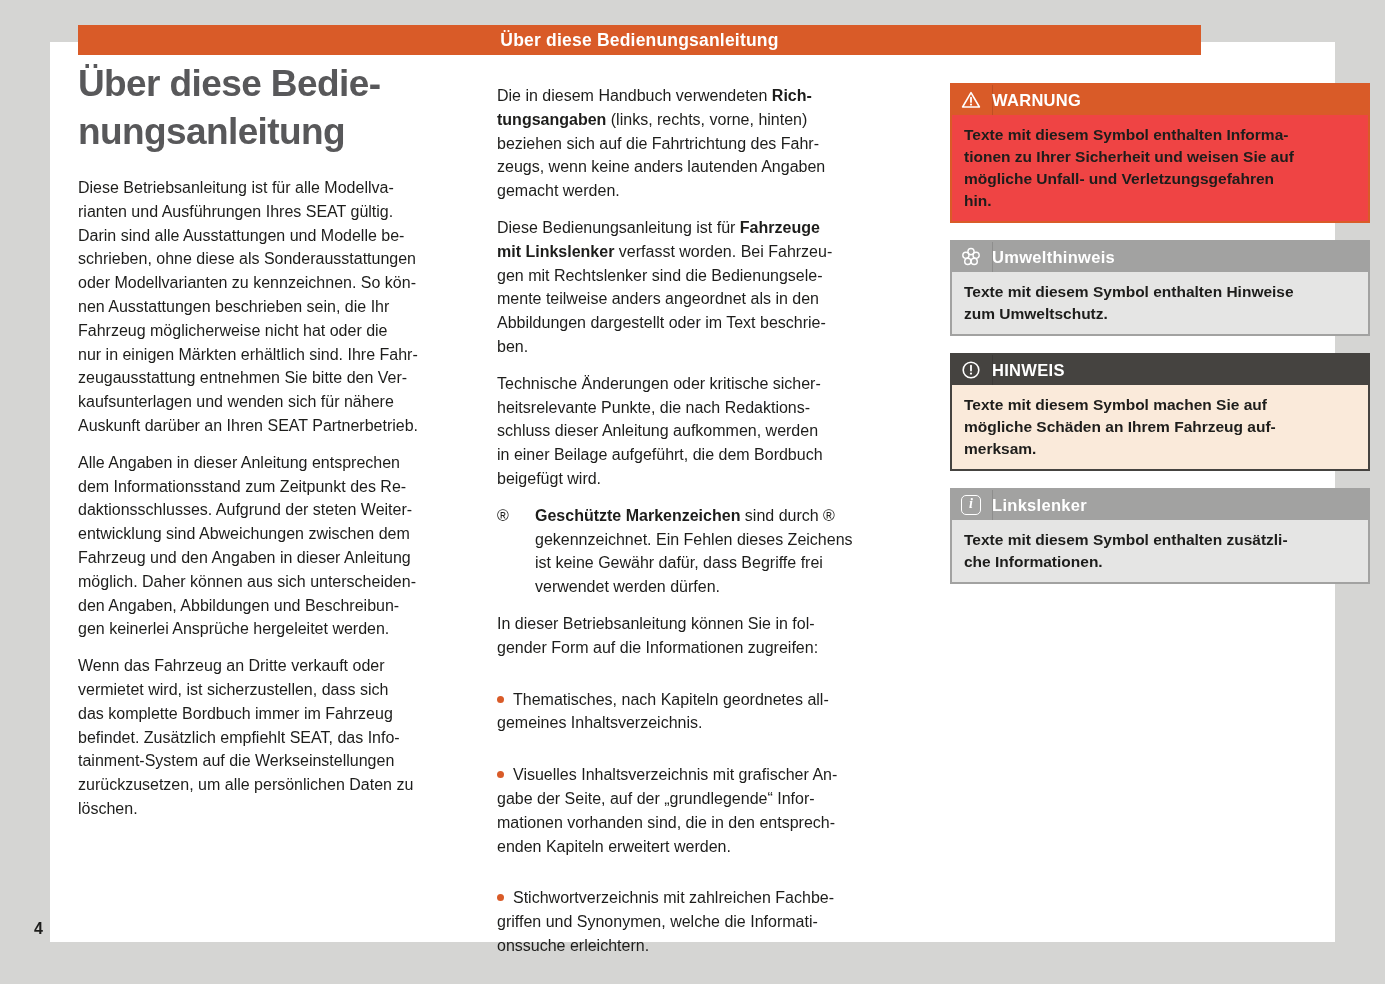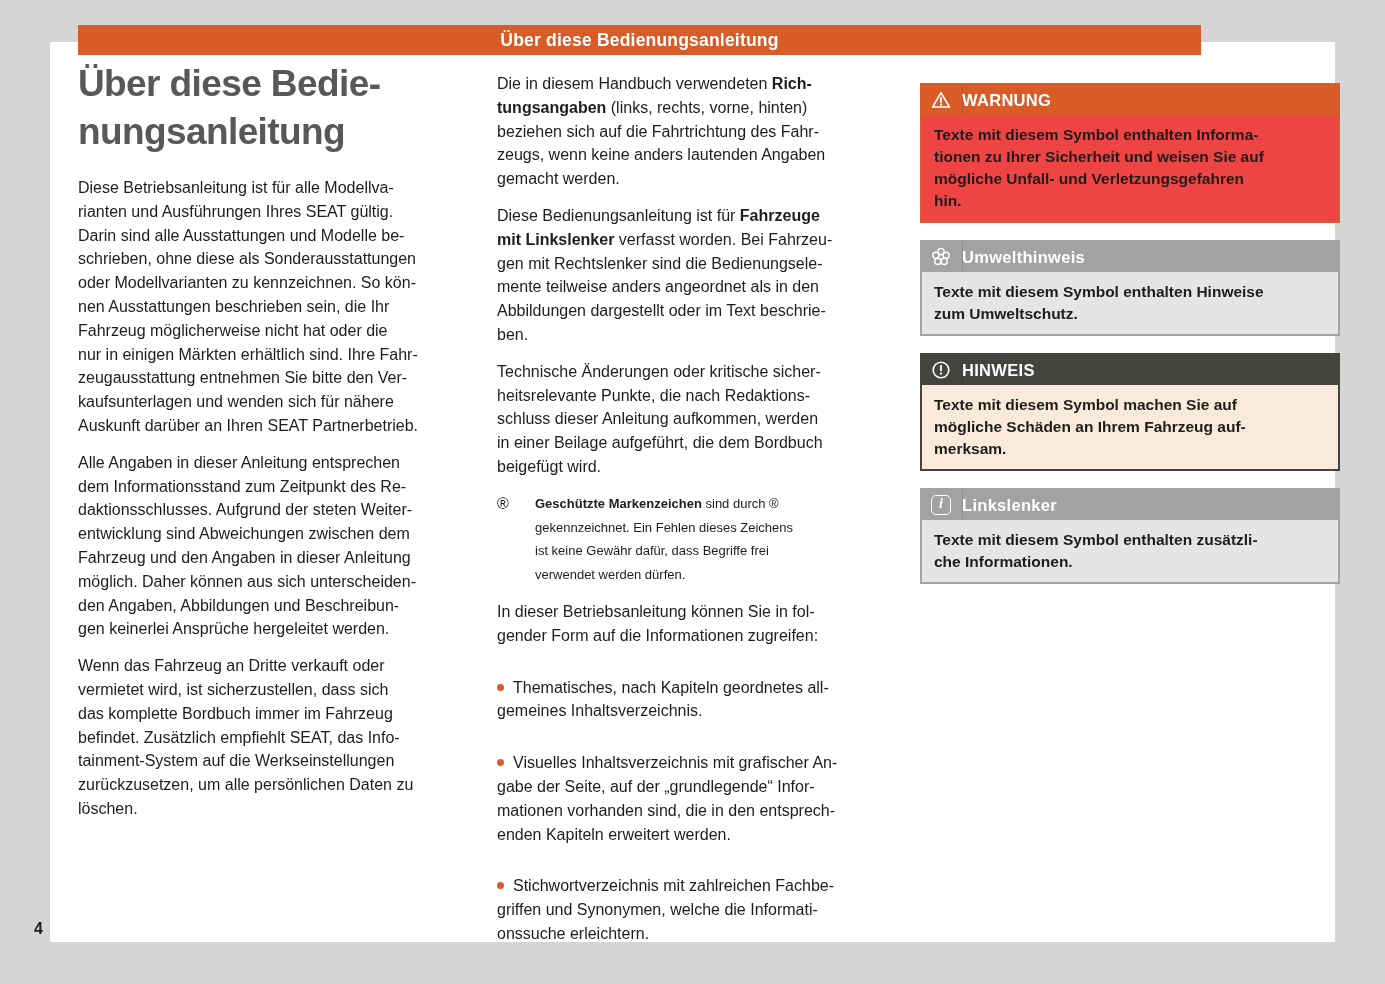--- a/index.html
+++ b/index.html
@@ -15,37 +15,37 @@
     background:#ffffff;
   }
   .topbar {
     position:absolute; left:28px; top:-17px; width:1123px; height:30px;
     background:#d95b28; color:#ffffff;
     display:flex; align-items:center; justify-content:center;
     font-size:17.5px; font-weight:bold; letter-spacing:.2px;
   }
   .col { position:absolute; color:#1d1d1b; }
   .col1 { left:28px;  top:18px; width:396px; }
-  .col2 { left:447px; top:30px; width:392px; }
-  .col3 { left:870px; top:41px; width:420px; }
+  .col2 { left:447px; top:42px; width:392px; }
+  .col3 { left:900px; top:41px; width:420px; }
 
   .page-title {
     font-size:37px; line-height:48px; font-weight:bold;
     color:#58585a; letter-spacing:-0.6px;
   }
   .para {
     font-size:16px; line-height:23.8px; white-space:pre-line;
     margin-top:13px;
   }
   .col1 .para.first { margin-top:20px; }
   .col2 .para.first { margin-top:0; }
 
   .tm-item { display:flex; margin-top:13px; }
   .tm-marker { flex:0 0 38px; font-size:16px; line-height:23.8px; }
-  .tm-text { flex:1; font-size:13px; line-height:23.8px; white-space:pre-line; }
+  .tm-text { flex:1; font-size:16px; line-height:23.8px; white-space:pre-line; }
 
   .bullet-para { margin-top:28px; font-size:16px; line-height:23.8px; white-space:pre-line; }
   .dot {
     display:inline-block; width:7px; height:7px; border-radius:50%;
     background:#d95b28; margin-right:9px; vertical-align:2px;
   }
 
   .notice { border:2px solid; margin-bottom:17px; }
   .notice-header {
     height:30px; display:flex; align-items:center; gap:11px;

